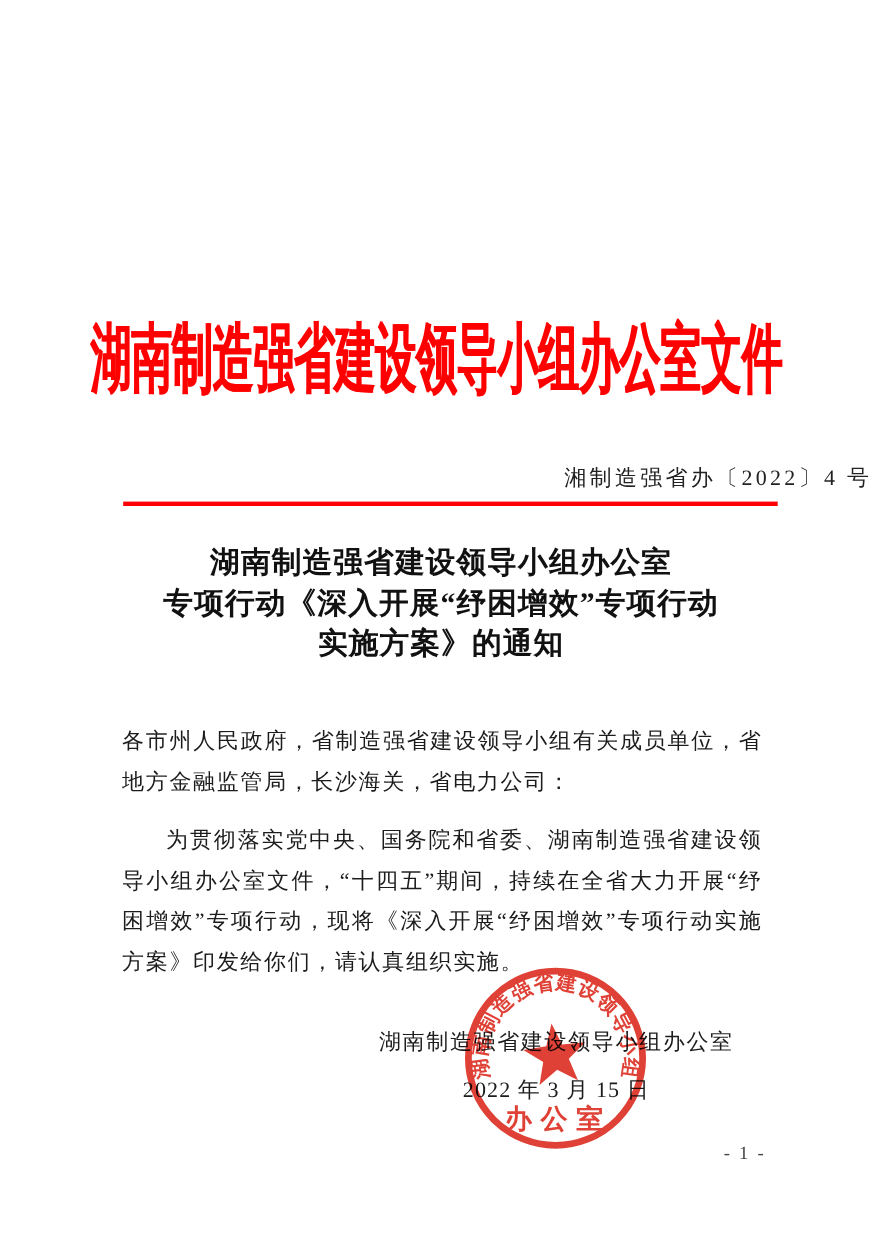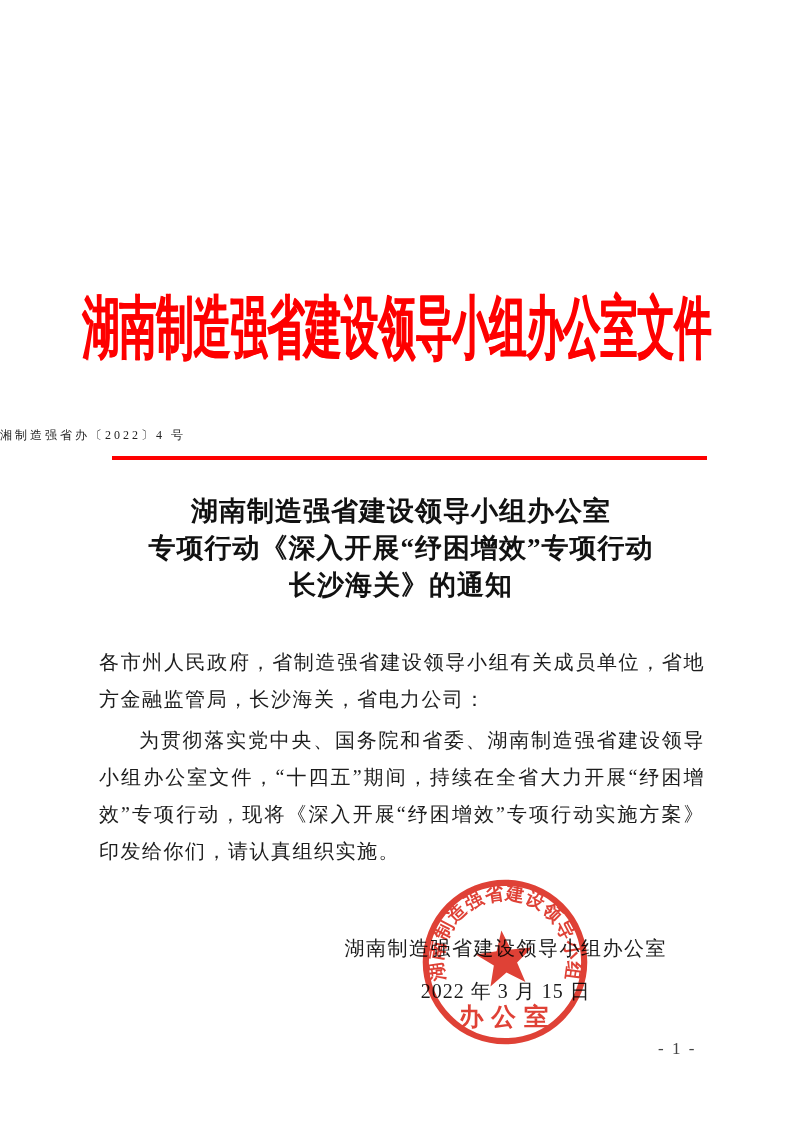--- a/index.html
+++ b/index.html
@@ -21,22 +21,22 @@
     color:#fe0000;
     transform:scaleY(1.85);
     transform-origin:50% 0;
     letter-spacing:0px;
     white-space:nowrap;
     text-shadow:1px 0 0 #fe0000;
   }
   
   .doc-number{
     position:absolute;top:421px;left:0;right:0;
-    text-align:left;
-    font-size:12px;line-height:28px;
+    text-align:right;
+    font-size:20px;line-height:28px;
     letter-spacing:3px;
     color:#222;
   }
   
   .red-rule{
     position:absolute;top:456px;left:112px;width:595px;height:4px;
     background:#fe0000;
   }
   
   .title{
@@ -51,21 +51,21 @@
   .title span{display:block;}
   
   .body-text{
     position:absolute;top:640px;left:95px;width:614px;
     font-size:20px;line-height:37px;
     letter-spacing:1.5px;
     text-align:justify;
     text-justify:inter-ideograph;
     color:#1c1c1c;
   }
-  .body-text p{margin:4px;font-family:Liberation Serif, serif;}
+  .body-text p{margin:16px;font-family:Liberation Serif, serif;}
   .body-text p.indent{text-indent:2em;}
   
   .signature{
     position:absolute;top:931px;right:126px;
     text-align:center;
     font-size:20px;line-height:34px;
     letter-spacing:1.5px;
     color:#1c1c1c;
   }
   .signature .sig-org{white-space:nowrap;}
@@ -92,21 +92,21 @@
     <span>湖南制造强省建设领导小组办公室文件</span>
   </div>
 
   <div class="doc-number">湘制造强省办〔2022〕4 号</div>
 
   <div class="red-rule"></div>
 
   <h1 class="title">
     <span>湖南制造强省建设领导小组办公室</span>
     <span>专项行动《深入开展“纾困增效”专项行动</span>
-    <span>长沙海关》的通知</span>
+    <span>实施方案》的通知</span>
   </h1>
 
   <div class="body-text">
     <p>各市州人民政府，省制造强省建设领导小组有关成员单位，省地方金融监管局，长沙海关，省电力公司：</p>
     <p class="indent">为贯彻落实党中央、国务院和省委、湖南制造强省建设领导小组办公室文件，“十四五”期间，持续在全省大力开展“纾困增效”专项行动，现将《深入开展“纾困增效”专项行动实施方案》印发给你们，请认真组织实施。</p>
   </div>
 
   <div class="signature">
     <div class="sig-org">湖南制造强省建设领导小组办公室</div>
     <div class="sig-date">2022 年 3 月 15 日</div>

